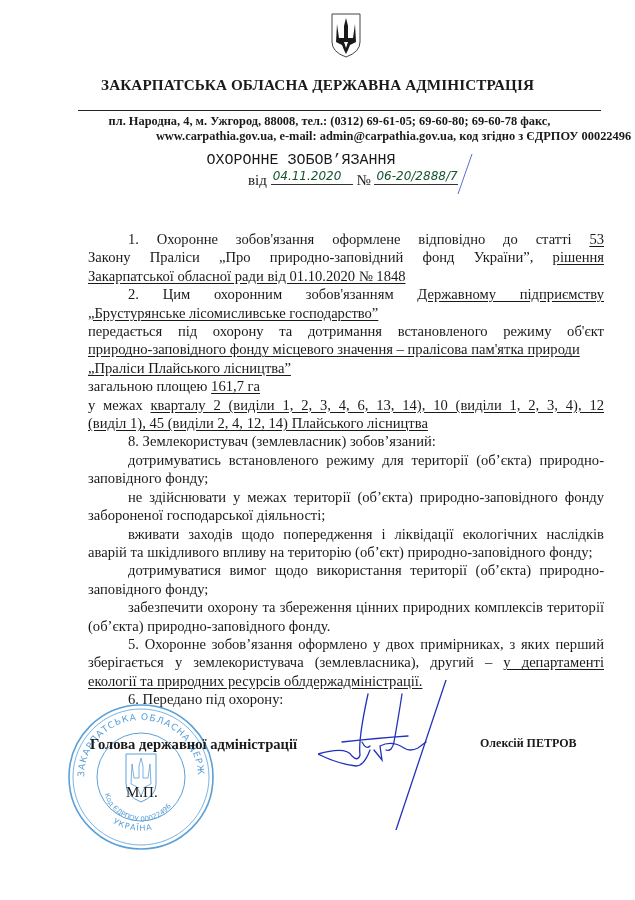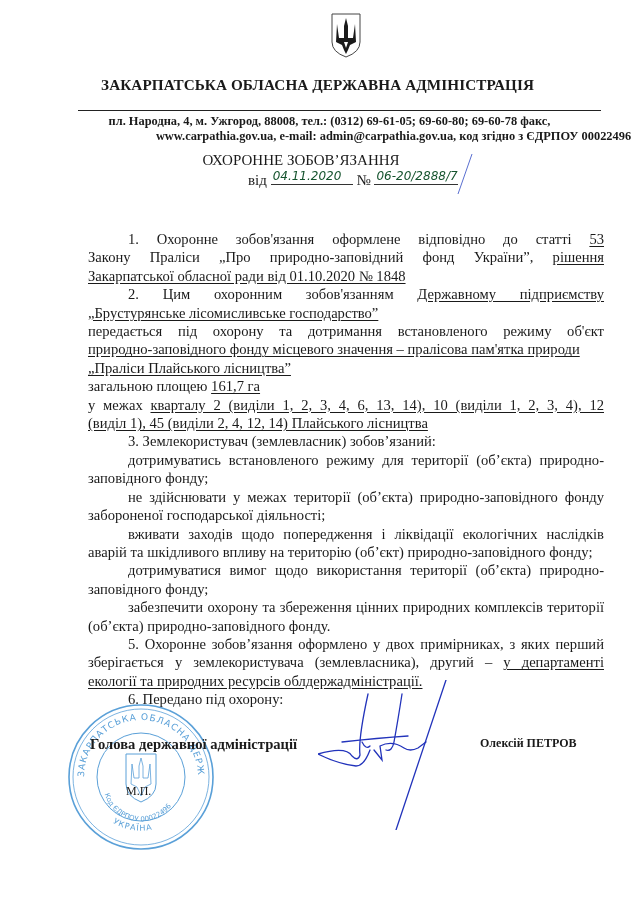--- a/index.html
+++ b/index.html
@@ -13,38 +13,38 @@
   .org-title {
     left: 0; width: 635px; top: 76px; text-align: center;
     font-weight: bold; font-size: 15.2px; letter-spacing: 0.1px;
   }
   .header-rule { left: 78px; width: 523px; top: 110px; height: 0; border-top: 1.5px solid #222; }
   .addr {
     left: 0; width: 635px; text-align: center; font-weight: bold; font-size: 12.4px;
   }
   .addr1 { top: 114px; padding-left: 24px; box-sizing: border-box; }
   .addr2 { top: 129px; padding-left: 80px; box-sizing: border-box; margin-left: 36px; }
-  .doc-title { left: 0; width: 546px; top: 152px; text-align: center; font-size: 15px; padding-left: 56px; box-sizing:border-box; }
+  .doc-title { left: 0; width: 546px; top: 152px; text-align: center; font-size: 15px; padding-left: 56px; box-sizing:border-box;font-family:Liberation Mono, monospace; }
   .date-line { left: 248px; top: 172px; font-size: 15px; white-space: nowrap; text-align: right; }
   .hand { color: #14532d; font-family: "DejaVu Sans", sans-serif; font-style: italic; font-size: 12px; }
   .blank { display: inline-block; border-bottom: 1px solid #333; position: relative; vertical-align: baseline; }
   .blank .hand { position: absolute; left: 2px; bottom: 1px; white-space: nowrap; }
 
   .body-text {
     left: 88px; width: 516px; top: 198px;
     font-size: 14.6px; line-height: 18.4px; text-align: justify; margin-top: 32px;
   }
   .body-text p { margin: 0; }
   .ind { text-indent: 40px; }
   .u { text-decoration: underline; text-underline-offset: 2px; }
   .jl { text-align: justify; text-align-last: justify; }
 
   .sig-label { left: 90px; top: 736px; font-weight: bold; font-size: 14.6px; }
   .sig-name { left: 480px; top: 736px; font-weight: bold; font-size: 12px; }
-  .mp { left: 126px; top: 784px; font-size: 12px; }
+  .mp { left: 126px; top: 784px; font-size: 15px; }
   .stamp { left: 66px; top: 702px; width: 150px; height: 150px; }
   .signature { left: 318px; top: 680px; width: 140px; height: 150px; }
   .slash-mark { left: 280px; top: 150px; width: 60px; height: 60px; }
 </style>
 </head>
 <body>
 
 <svg class="abs coat" viewBox="0 0 32 46">
   <path d="M2 2 H30 V30 Q30 40 16 45 Q2 40 2 30 Z" fill="#fff" stroke="#444" stroke-width="1"></path>
   <path d="M16 6 L14 14 L14 26 L9 26 L7 12 L6 30 L12 33 L14 38 L16 42 L18 38 L20 33 L26 30 L25 12 L23 26 L18 26 L18 14 Z" fill="#1a1a1a"></path>
@@ -100,21 +100,21 @@
   <p>
     <span>загальною площею </span><span class="u">161,7 га</span>
   </p>
   <p class="jl">
     <span>у межах </span><span class="u">кварталу 2 (виділи 1, 2, 3, 4, 6, 13, 14), 10 (виділи 1, 2, 3, 4), 12</span>
   </p>
   <p>
     <span class="u">(виділ 1), 45 (виділи 2, 4, 12, 14) Плайського лісництва</span>
   </p>
 
-  <p class="ind">3. Землекористувач (землевласник) зобов’язаний:</p>
+  <p class="ind">8. Землекористувач (землевласник) зобов’язаний:</p>
   <p class="ind">дотримуватись встановленого режиму для території (об’єкта) природно-заповідного фонду;</p>
   <p class="ind">не здійснювати у межах території (об’єкта) природно-заповідного фонду забороненої господарської діяльності;</p>
   <p class="ind">вживати заходів щодо попередження і ліквідації екологічних наслідків аварій та шкідливого впливу на територію (об’єкт) природно-заповідного фонду;</p>
   <p class="ind">дотримуватися вимог щодо використання території (об’єкта) природно-заповідного фонду;</p>
   <p class="ind">забезпечити охорону та збереження цінних природних комплексів території (об’єкта) природно-заповідного фонду.</p>
 
   <p class="ind">
     <span>5. Охоронне зобов’язання оформлено у двох примірниках, з яких перший зберігається у землекористувача (землевласника), другий – </span><span class="u">у департаменті екології та природних ресурсів облдержадміністрації.</span>
   </p>
   <p class="ind">6. Передано під охорону:</p>

